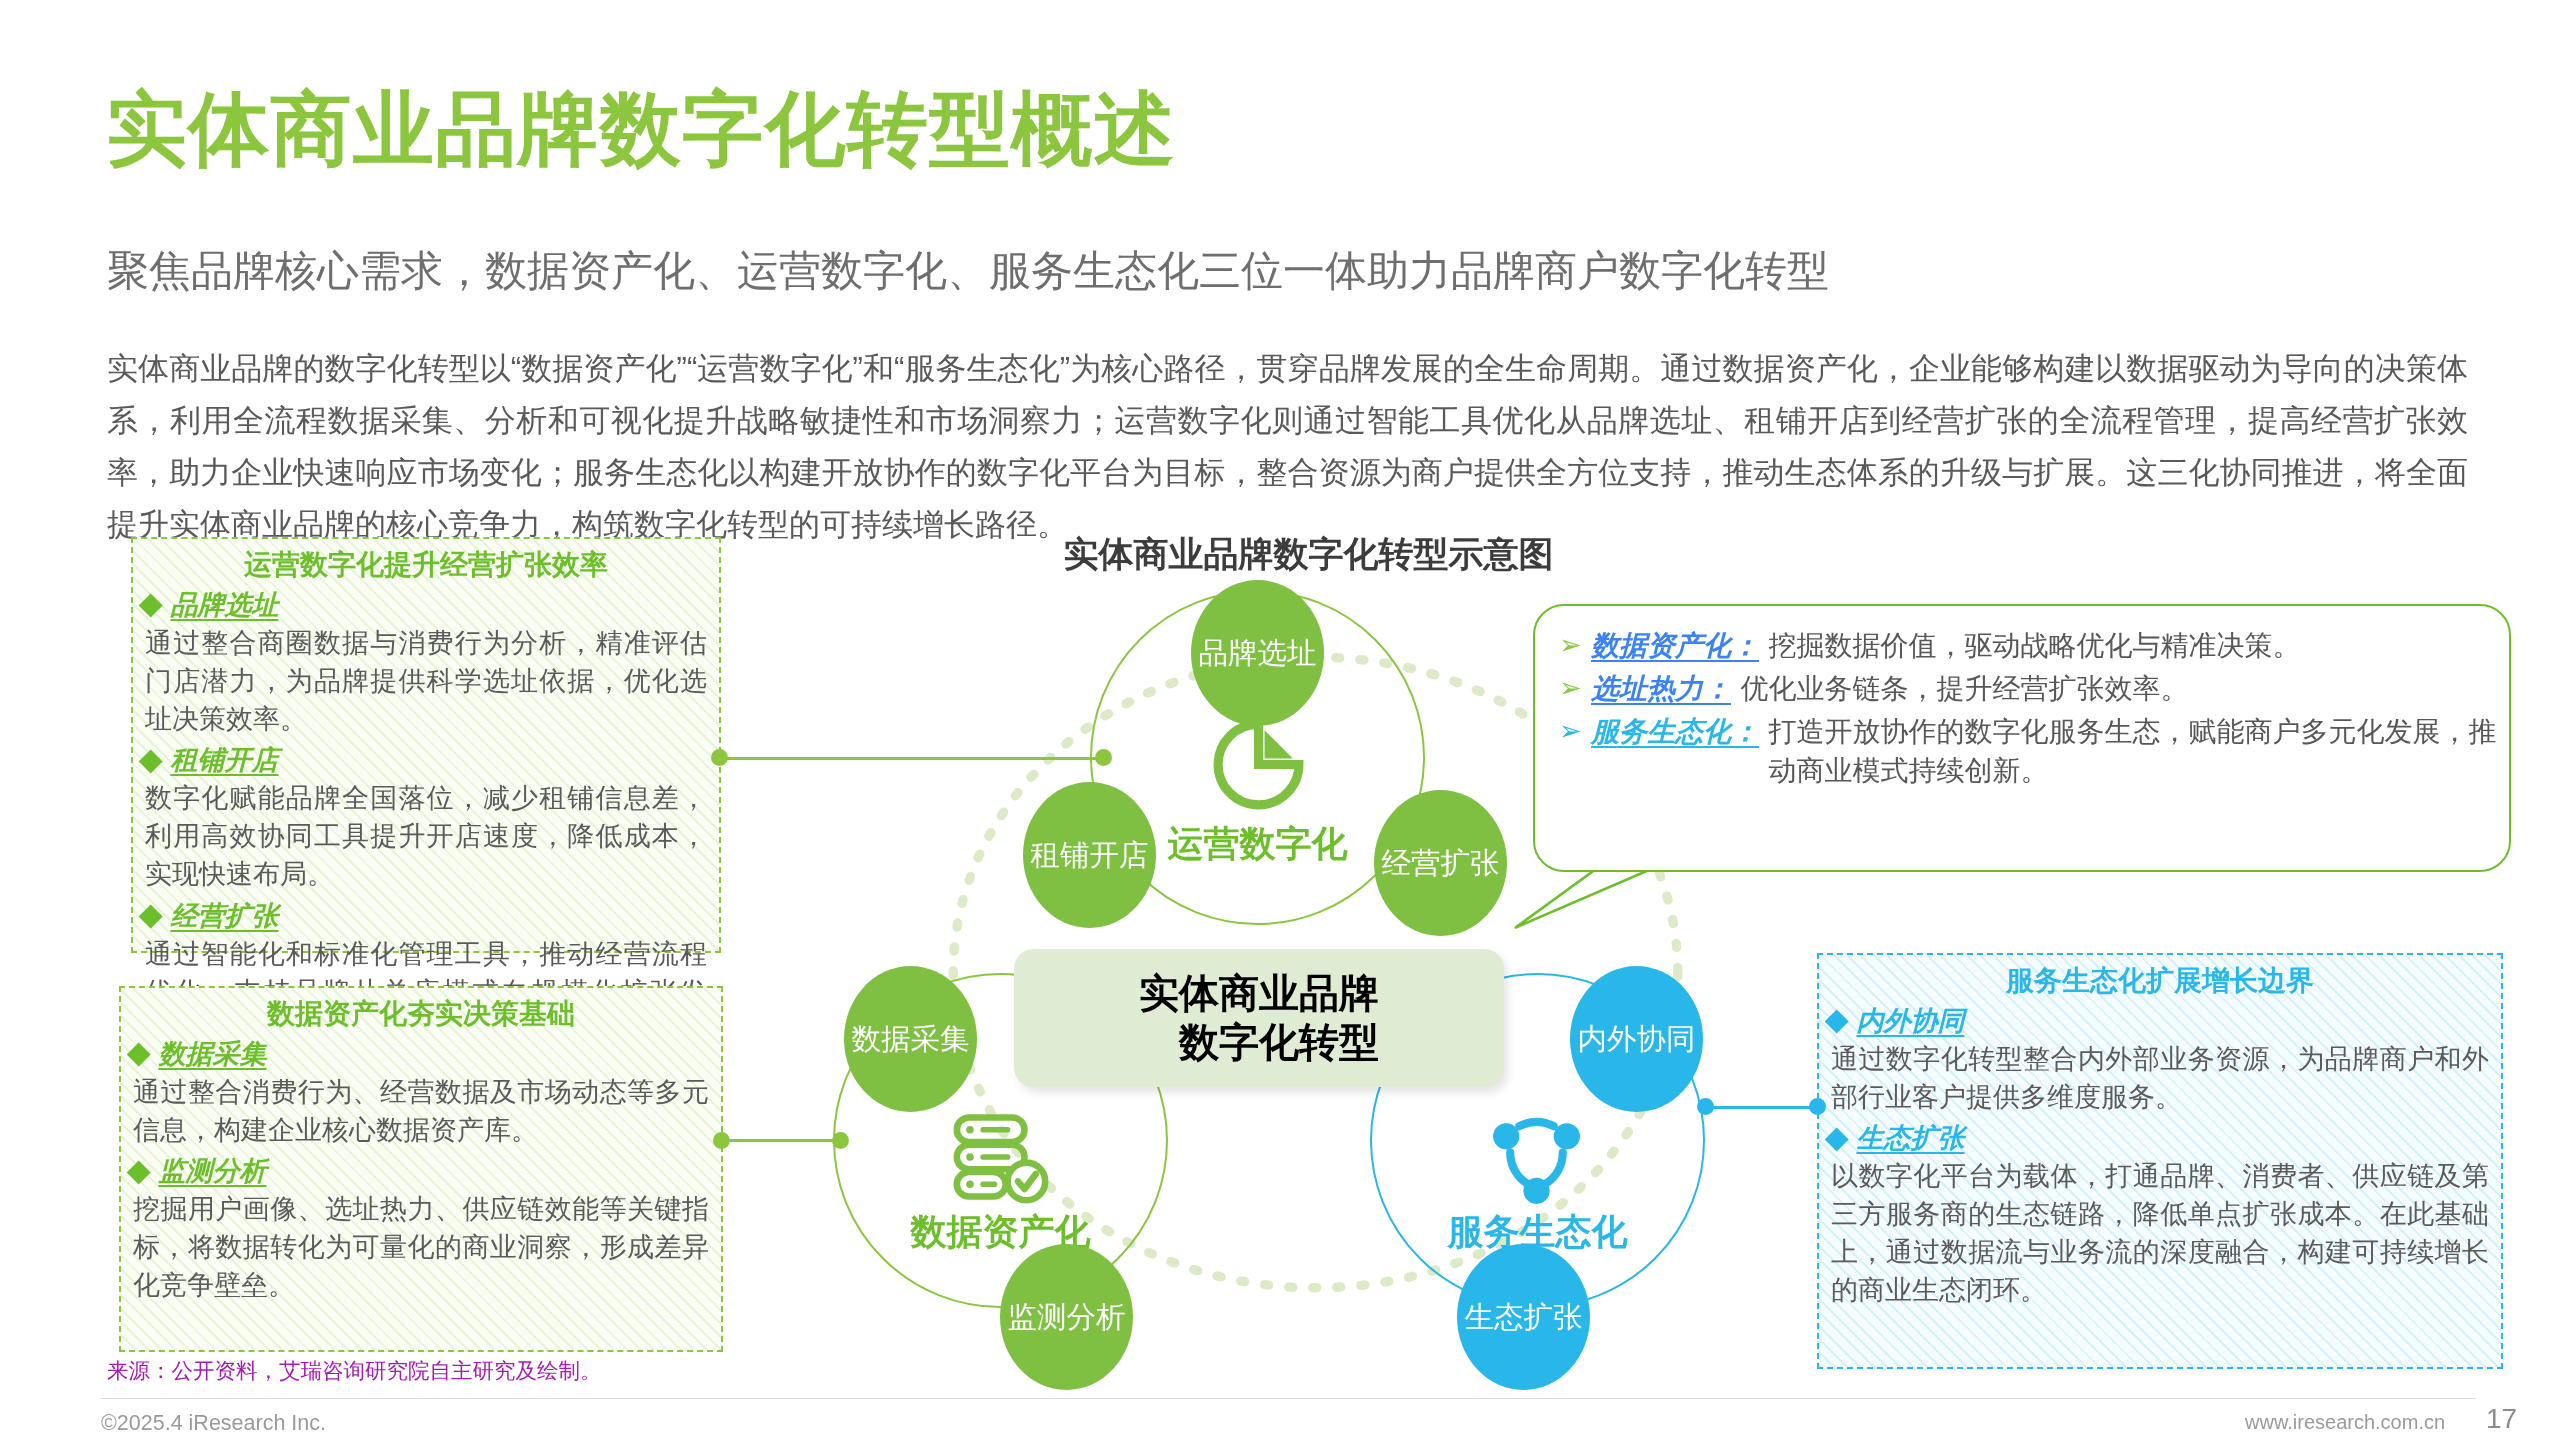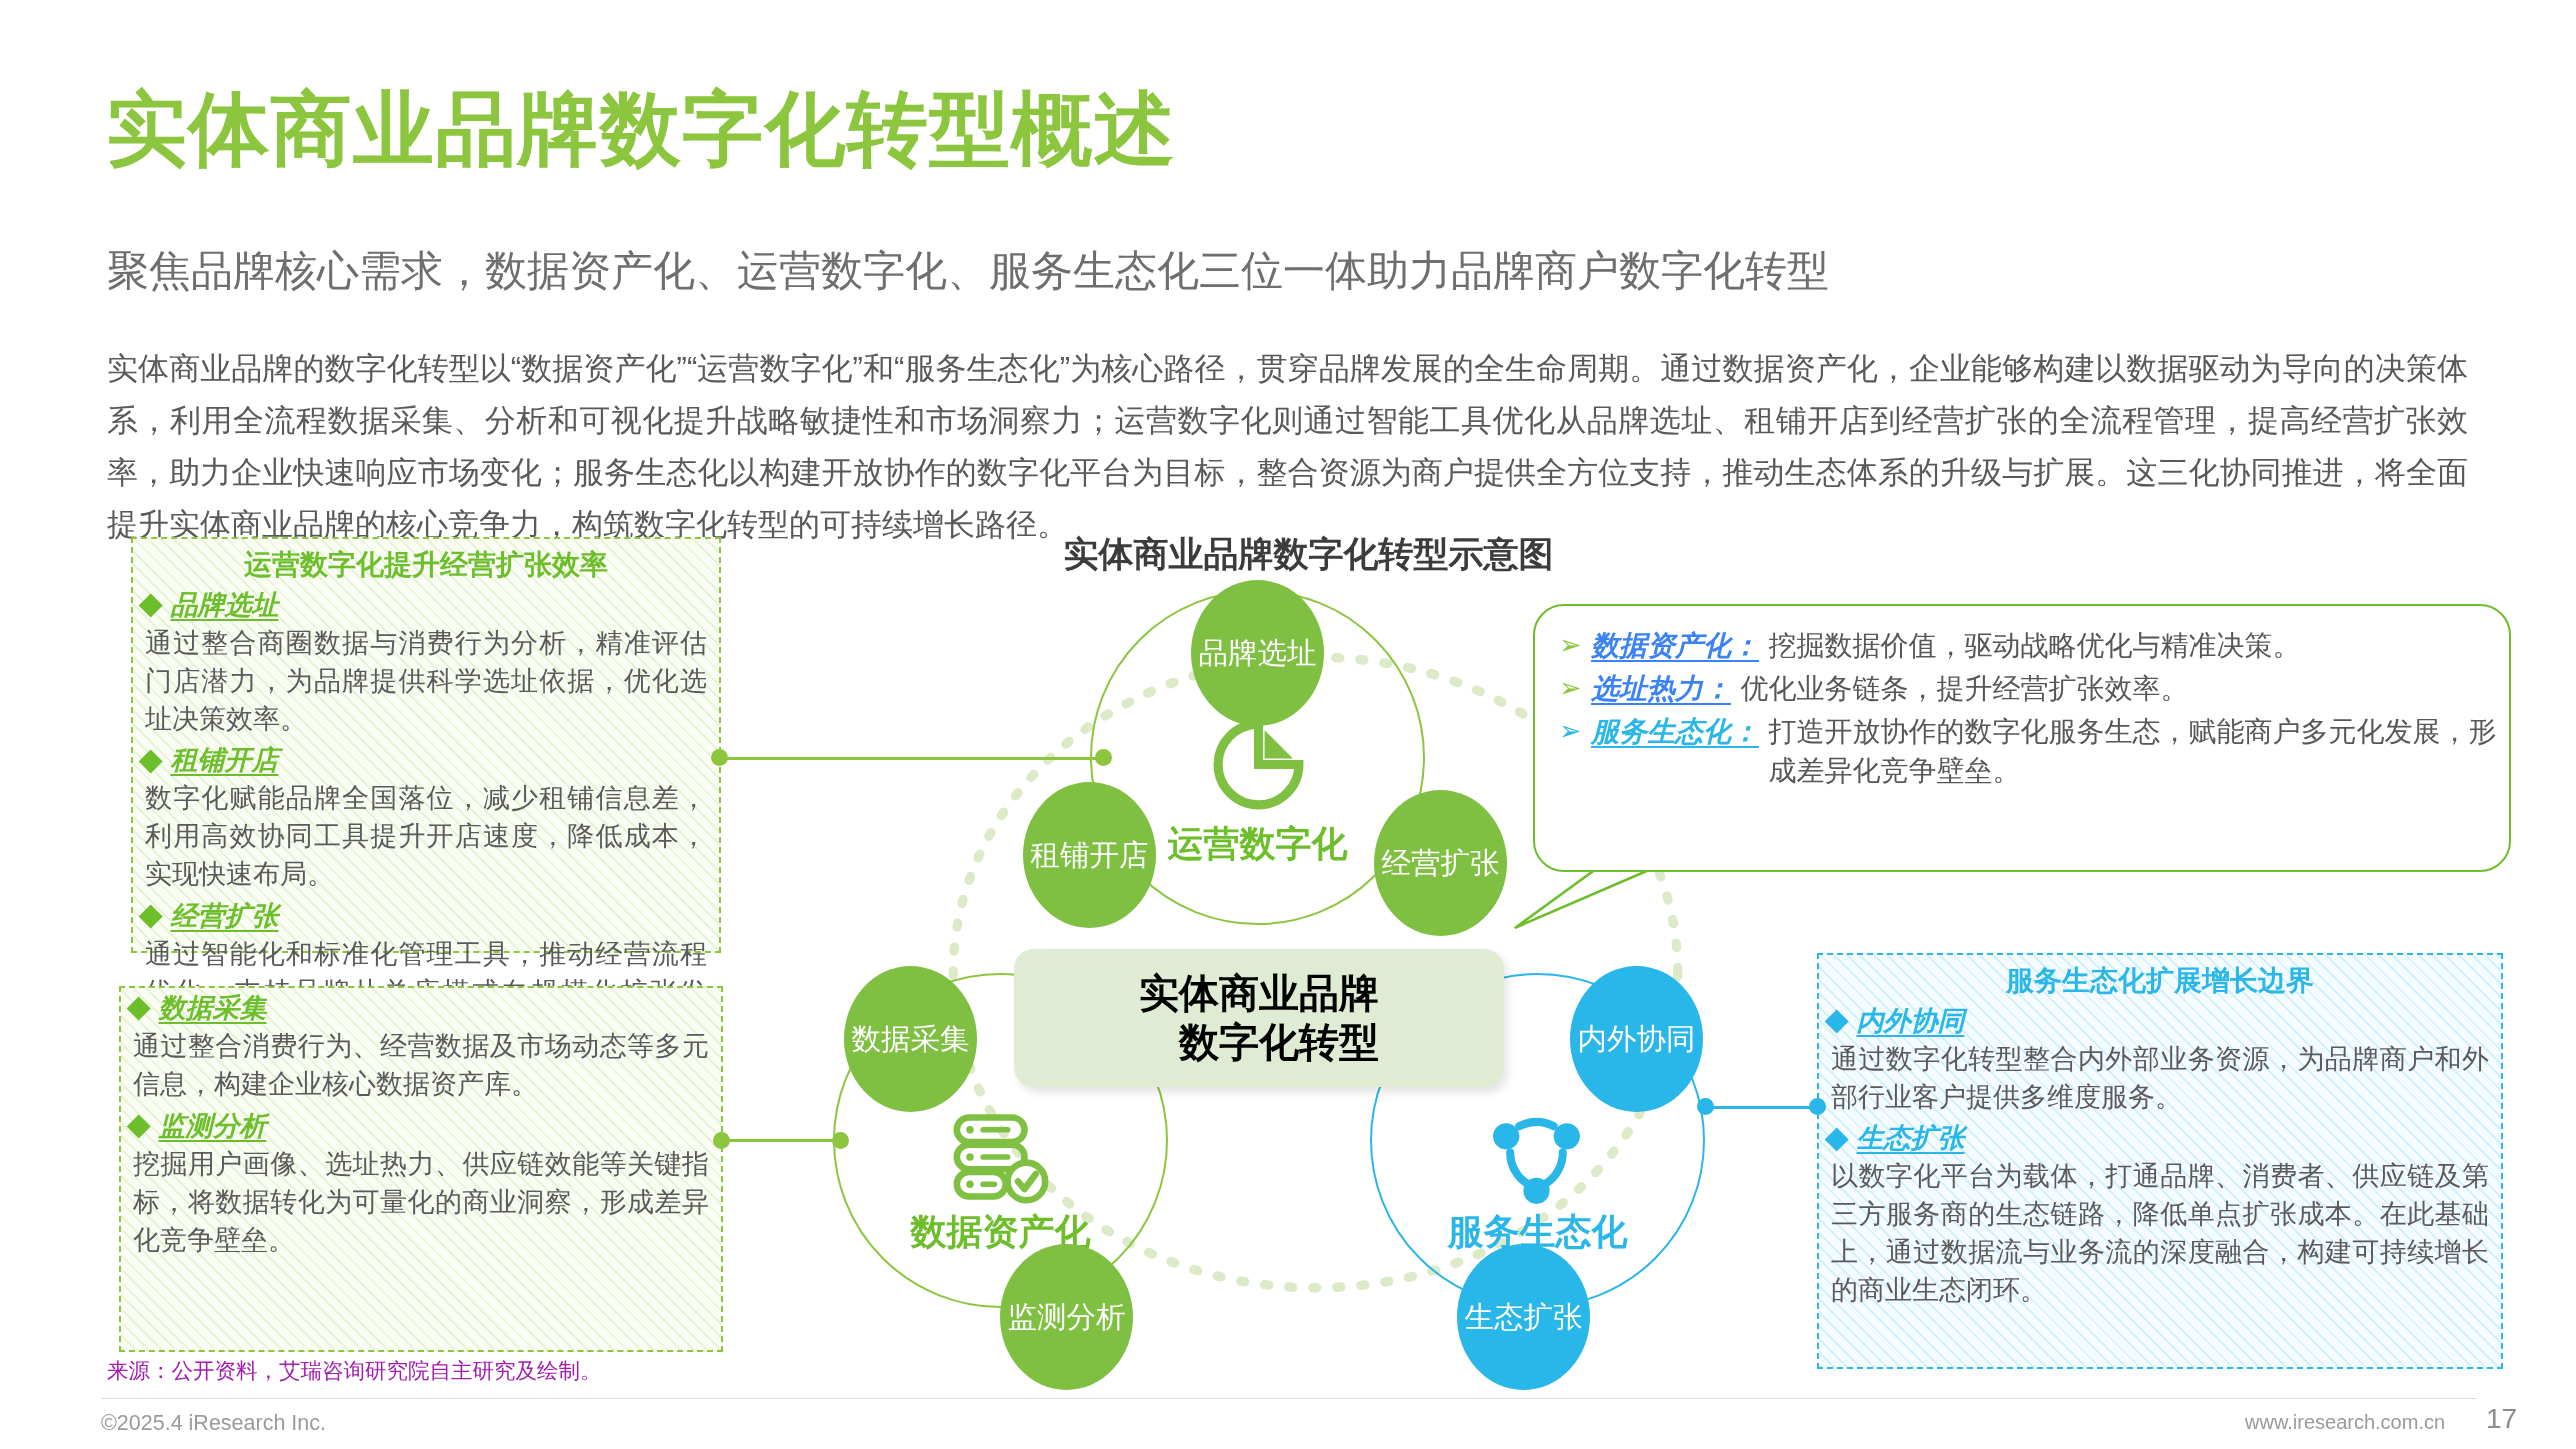--- a/index.html
+++ b/index.html
@@ -163,20 +163,21 @@
     <div class="sub-body">数字化赋能品牌全国落位，减少租铺信息差，利用高效协同工具提升开店速度，降低成本，实现快速布局。</div>
 
     <div class="sub-head">
       <span class="diamond green"></span>
       <span class="sub-head-label green">经营扩张</span>
     </div>
     <div class="sub-body">通过智能化和标准化管理工具，推动经营流程优化，支持品牌从单店模式向规模化扩张发展。</div>
   </div>
 
   <div class="dbox green" style="left:119px;top:986px;width:604px;height:366px;">
+    <div class="dbox-title green">数据资产化夯实决策基础</div>
 
     <div class="sub-head">
       <span class="diamond green"></span>
       <span class="sub-head-label green">数据采集</span>
     </div>
     <div class="sub-body">通过整合消费行为、经营数据及市场动态等多元信息，构建企业核心数据资产库。</div>
 
     <div class="sub-head">
       <span class="diamond green"></span>
       <span class="sub-head-label green">监测分析</span>
@@ -211,21 +212,21 @@
       <span class="co-val">挖掘数据价值，驱动战略优化与精准决策。</span>
     </div>
     <div class="callout-row">
       <span class="arrow green">➢</span>
       <span class="co-key green">选址热力：</span>
       <span class="co-val">优化业务链条，提升经营扩张效率。</span>
     </div>
     <div class="callout-row">
       <span class="arrow blue">➢</span>
       <span class="co-key blue">服务生态化：</span>
-      <span class="co-val">打造开放协作的数字化服务生态，赋能商户多元化发展，形成差异化竞争壁垒。</span>
+      <span class="co-val">打造开放协作的数字化服务生态，赋能商户多元化发展，推动商业模式持续创新。</span>
     </div>
   </div>
 
   <div class="diagram-title">实体商业品牌数字化转型示意图</div>
 
   <svg style="position:absolute;left:792px;top:570px;width:1047px;height:805px;z-index:1;" viewBox="0 0 1560 1200">
     <ellipse cx="780" cy="600" rx="540" ry="470" fill="none" stroke="#DCEAC8" stroke-width="14" stroke-dasharray="6 30" stroke-linecap="round"></ellipse>
   </svg>
 
   <div class="ring green" style="left:1090px;top:590px;width:335px;height:335px;z-index:2;"></div>

